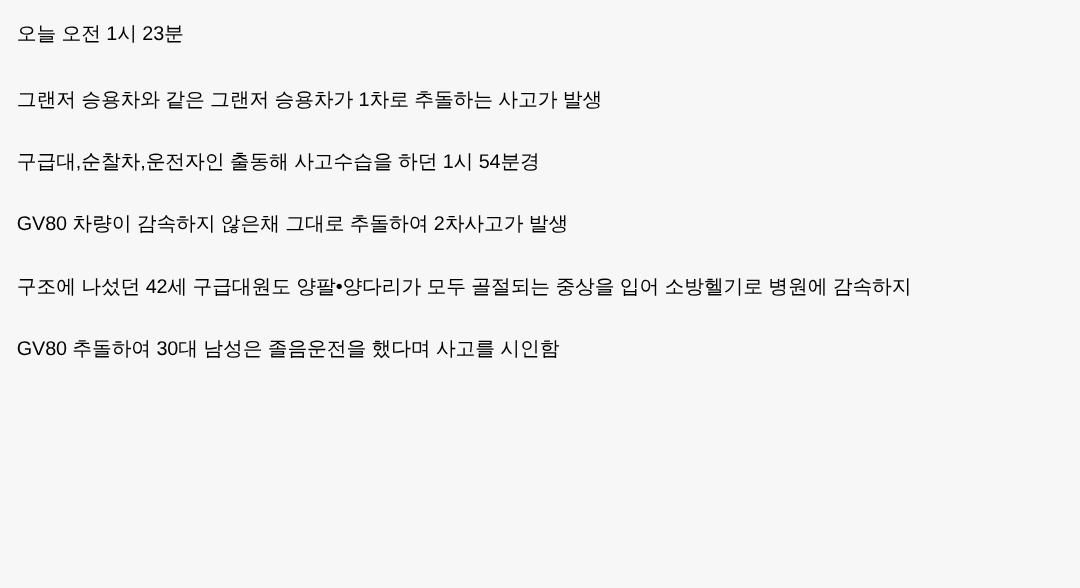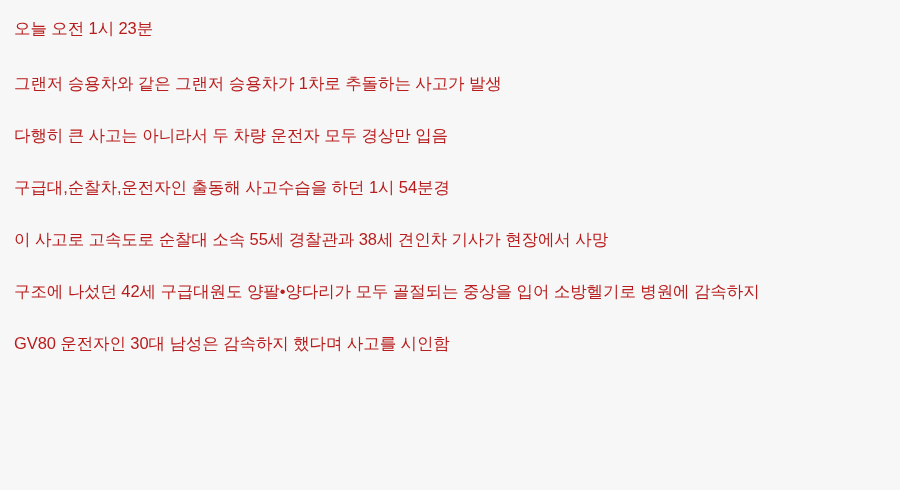--- a/index.html
+++ b/index.html
@@ -20,36 +20,35 @@
     box-sizing: border-box;
     padding: 18px 14px 10px 14px;
     background: #f7f7f7;
     display: flex;
     flex-direction: column;
   }
   .line {
     font-size: 16.5px;
     line-height: 20px;
     letter-spacing: -0.1px;
-    color: #b91c1c;
+    color: #000000;
     white-space: nowrap;
     padding: 0;
     margin: 0 0 32px 0;
   }
   .line:last-child {
     margin-bottom: 0;
   }
   .line.first {
     margin-bottom: 35px;
   }
 </style>
 </head>
 <body>
 
 <div class="page">
   <p class="line first">오늘 오전 1시 23분</p>
   <p class="line">그랜저 승용차와 같은 그랜저 승용차가 1차로 추돌하는 사고가 발생</p>
-  <p class="line">다행히 큰 사고는 아니라서 두 차량 운전자 모두 경상만 입음</p>
   <p class="line">구급대,순찰차,운전자인 출동해 사고수습을 하던 1시 54분경</p>
-  <p class="line">이 사고로 고속도로 순찰대 소속 55세 경찰관과 38세 견인차 기사가 현장에서 사망</p>
+  <p class="line">GV80 차량이 감속하지 않은채 그대로 추돌하여 2차사고가 발생</p>
   <p class="line">구조에 나섰던 42세 구급대원도 양팔•양다리가 모두 골절되는 중상을 입어 소방헬기로 병원에 감속하지</p>
-  <p class="line">GV80 운전자인 30대 남성은 감속하지 했다며 사고를 시인함</p>
+  <p class="line">GV80 추돌하여 30대 남성은 졸음운전을 했다며 사고를 시인함</p>
 </div>
 
 </body></html>

